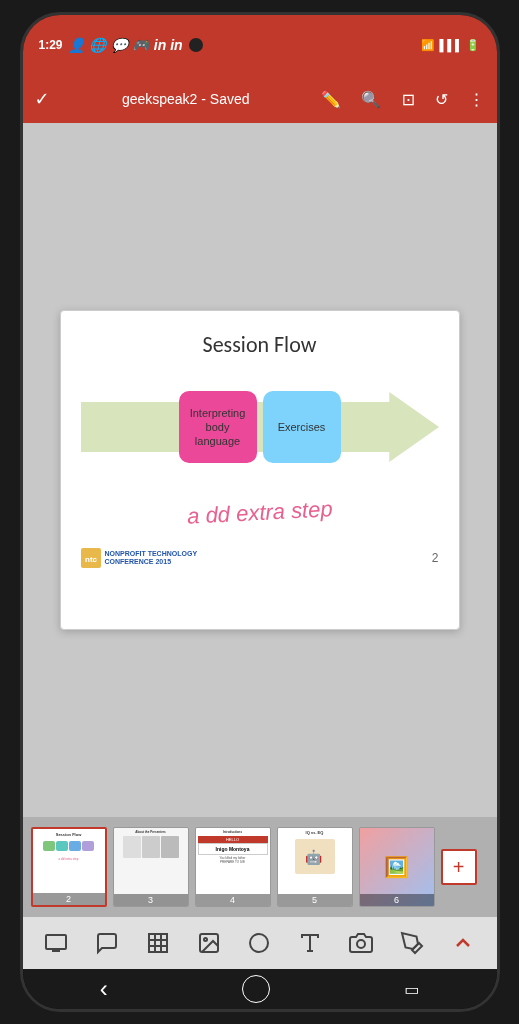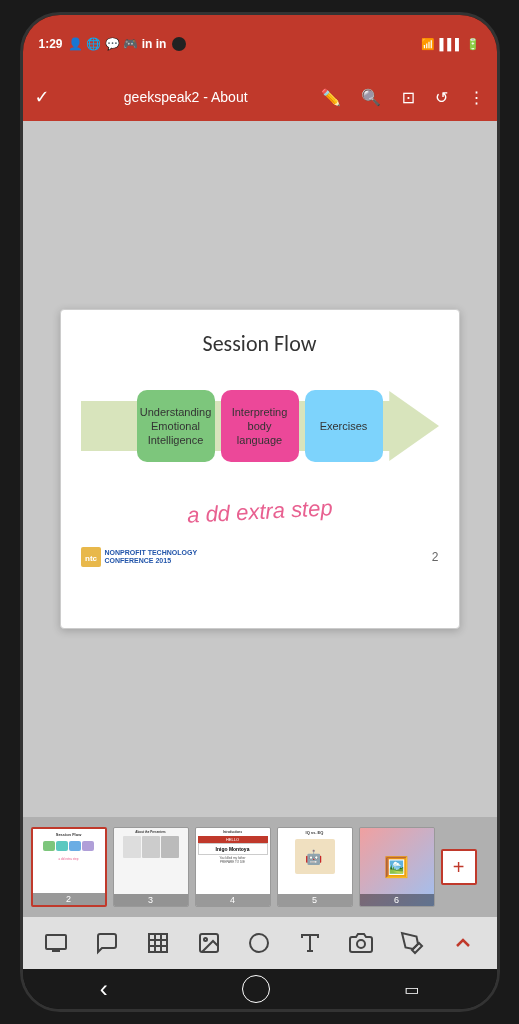--- a/index.html
+++ b/index.html
@@ -299,35 +299,35 @@
     }
   </style>
 </head>
 <body>
 
 <div class="phone-frame">
 
   <div class="status-bar">
     <div class="status-left">
       <span>1:29</span>
-      <span style="font-size:12px; display:flex; gap:3px;">
+      <span style="font-size:14px; display:flex; gap:3px;font-style:italic;">
         👤 🌐 💬 🎮 in in
       </span>
       <span style="background:#222;border-radius:50%;width:14px;height:14px;display:inline-block;"></span>
     </div>
     <div class="status-right">
       <span>📶</span>
       <span>▌▌▌</span>
       <span>🔋</span>
     </div>
   </div>
 
   <div class="toolbar">
     <span class="toolbar-icon">✓</span>
-    <div style="flex:1; text-align:center; font-size:14px;">geekspeak2 - About</div>
+    <div style="flex:1; text-align:center; font-size:14px;">geekspeak2 - Saved</div>
     <span class="toolbar-icon" style="font-size:16px;">✏️</span>
     <span class="toolbar-icon" style="font-size:16px;">🔍</span>
     <span class="toolbar-icon" style="font-size:16px;">⊡</span>
     <span class="toolbar-icon" style="font-size:16px;">↺</span>
     <span class="toolbar-icon" style="font-size:16px;">⋮</span>
   </div>
 
   <div class="main-content">
 
     <div class="slide-area">
@@ -335,23 +335,20 @@
 
         <div class="slide-title">Session Flow</div>
 
         <div class="flow-diagram" style="position:relative; height:90px;">
 
           <svg class="arrow-bg" viewBox="0 0 360 80" preserveAspectRatio="none">
             <polygon points="0,15 310,15 310,5 360,40 310,75 310,65 0,65" fill="#c8d8a0" opacity="0.7"></polygon>
           </svg>
 
           <div class="flow-boxes">
-            <div class="flow-box box-green">
-              <span>Understanding Emotional Intelligence</span>
-            </div>
             <div class="flow-box box-teal">
               <span>Interpreting body language</span>
             </div>
             <div class="flow-box box-purple">
               <span>Exercises</span>
             </div>
           </div>
         </div>
 
         <div style="text-align:center; margin: 4px 0 10px;">

